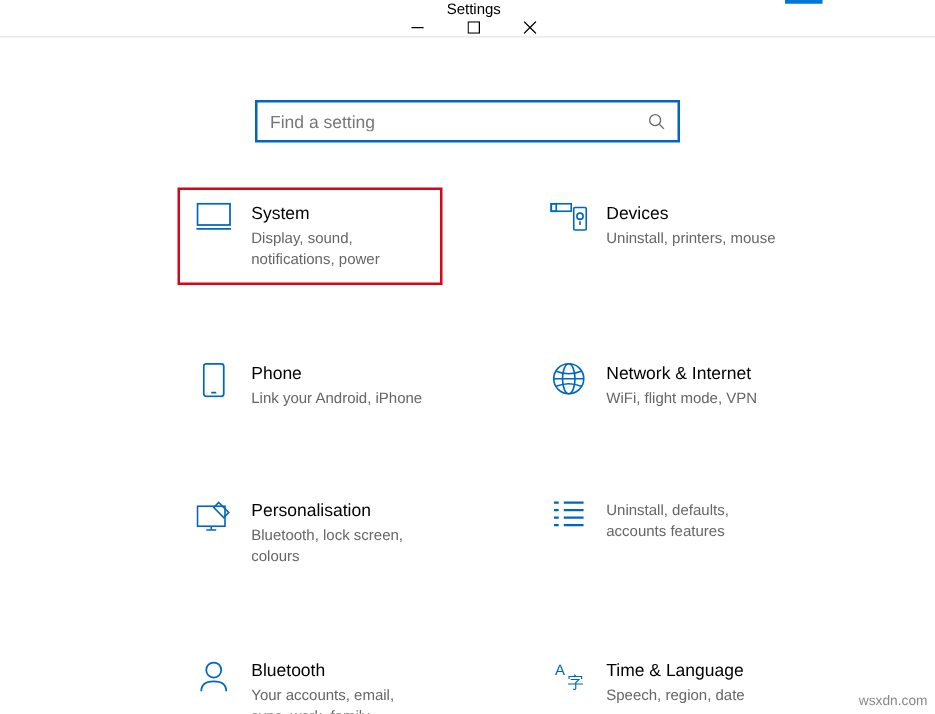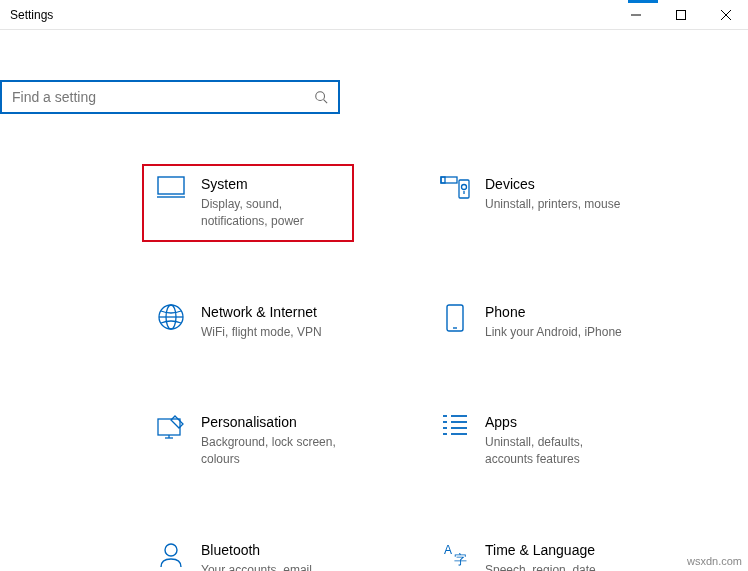--- a/index.html
+++ b/index.html
@@ -12,20 +12,21 @@
       position: relative;
       color: #000;
     }
     .titlebar {
       height: 30px;
       display: flex;
       align-items: center;
       padding-left: 10px;
       font-size: 12px;
       border-bottom: 1px solid #e5e5e5;
+      flex-direction: column;
     }
     .titlebar-title { flex: 0 0 auto; }
     .titlebar-spacer { flex: 1; }
     .win-controls { display: flex; height: 30px; }
     .win-btn {
       width: 45px;
       display: flex;
       align-items: center;
       justify-content: center;
       font-family: inherit;
@@ -33,21 +34,21 @@
     }
     .accent-strip {
       position: absolute;
       top: 0;
       right: 90px;
       width: 30px;
       height: 3px;
       background: #0078d4;
     }
     .content { padding: 50px 0 0 0; }
-    .search-wrap { display: flex; margin-bottom: 50px; }
+    .search-wrap { display: flex; justify-content: center; margin-bottom: 36px; }
     .search-box {
       width: 340px;
       height: 34px;
       border: 2px solid #0067c0;
       display: flex;
       align-items: center;
       padding: 0 10px;
     }
     .search-input {
       flex: 1;
@@ -163,77 +164,76 @@
           </svg>
       </div>
       <div class="tile-text">
         <div class="tile-title">Devices</div>
         <div class="tile-desc">Uninstall, printers, mouse</div>
       </div>
     </div>
 
     <div class="tile">
       <div class="tile-icon">
+        <svg width="18" height="28" viewBox="0 0 18 28" fill="none" stroke="currentColor" stroke-width="1.4">
+            <rect x="1" y="1" width="16" height="26" rx="2"></rect>
+            <line x1="7" y1="24" x2="11" y2="24"></line>
+          </svg>
+      </div>
+      <div class="tile-text">
+        <div class="tile-title">Phone</div>
+        <div class="tile-desc">Link your Android, iPhone</div>
+      </div>
+    </div>
+
+    <div class="tile">
+      <div class="tile-icon">
         <svg width="26" height="26" viewBox="0 0 26 26" fill="none" stroke="currentColor" stroke-width="1.3">
             <circle cx="13" cy="13" r="12"></circle>
             <ellipse cx="13" cy="13" rx="5" ry="12"></ellipse>
             <line x1="1" y1="13" x2="25" y2="13"></line>
             <path d="M3 7 Q13 11 23 7"></path>
             <path d="M3 19 Q13 15 23 19"></path>
           </svg>
       </div>
       <div class="tile-text">
         <div class="tile-title">Network &amp; Internet</div>
         <div class="tile-desc">WiFi, flight mode, VPN</div>
       </div>
     </div>
 
     <div class="tile">
       <div class="tile-icon">
-        <svg width="18" height="28" viewBox="0 0 18 28" fill="none" stroke="currentColor" stroke-width="1.4">
-            <rect x="1" y="1" width="16" height="26" rx="2"></rect>
-            <line x1="7" y1="24" x2="11" y2="24"></line>
-          </svg>
-      </div>
-      <div class="tile-text">
-        <div class="tile-title">Phone</div>
-        <div class="tile-desc">Link your Android, iPhone</div>
-      </div>
-    </div>
-
-    <div class="tile">
-      <div class="tile-icon">
         <svg width="28" height="26" viewBox="0 0 28 26" fill="none" stroke="currentColor" stroke-width="1.3">
             <rect x="1" y="5" width="22" height="16"></rect>
             <line x1="8" y1="24" x2="16" y2="24"></line>
             <line x1="12" y1="21" x2="12" y2="24"></line>
             <path d="M18 2 L26 10 L22 14 L14 6 Z"></path>
           </svg>
       </div>
       <div class="tile-text">
         <div class="tile-title">Personalisation</div>
-        <div class="tile-desc">Background, lock screen, colours</div>
+        <div class="tile-desc">Bluetooth, lock screen, colours</div>
       </div>
     </div>
 
     <div class="tile">
       <div class="tile-icon">
         <svg width="24" height="22" viewBox="0 0 24 22" fill="none" stroke="currentColor" stroke-width="1.8">
             <line x1="0" y1="2" x2="4" y2="2"></line>
             <line x1="8" y1="2" x2="24" y2="2"></line>
             <line x1="0" y1="8" x2="4" y2="8"></line>
             <line x1="8" y1="8" x2="24" y2="8"></line>
             <line x1="0" y1="14" x2="4" y2="14"></line>
             <line x1="8" y1="14" x2="24" y2="14"></line>
             <line x1="0" y1="20" x2="4" y2="20"></line>
             <line x1="8" y1="20" x2="24" y2="20"></line>
           </svg>
       </div>
       <div class="tile-text">
-        <div class="tile-title">Apps</div>
         <div class="tile-desc">Uninstall, defaults, accounts features</div>
       </div>
     </div>
 
     <div class="tile">
       <div class="tile-icon">
         <svg width="24" height="26" viewBox="0 0 24 26" fill="none" stroke="currentColor" stroke-width="1.4">
             <circle cx="12" cy="8" r="6"></circle>
             <path d="M2 25 Q2 17 12 17 Q22 17 22 25"></path>
           </svg>

